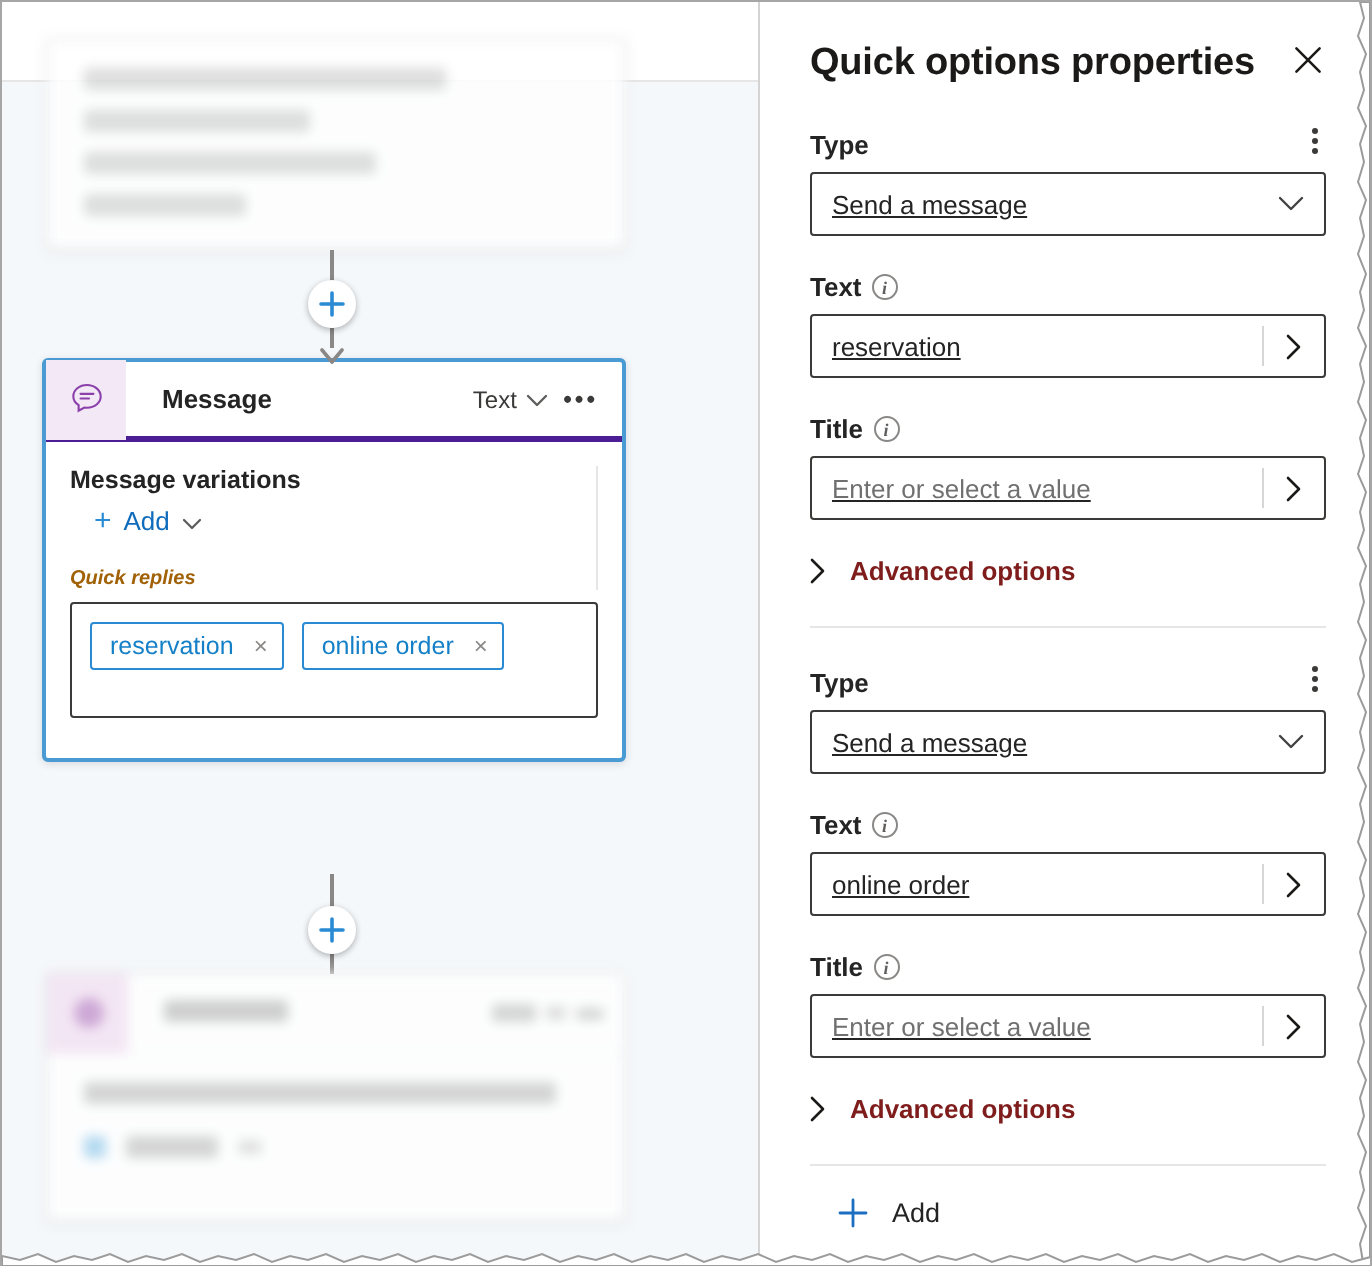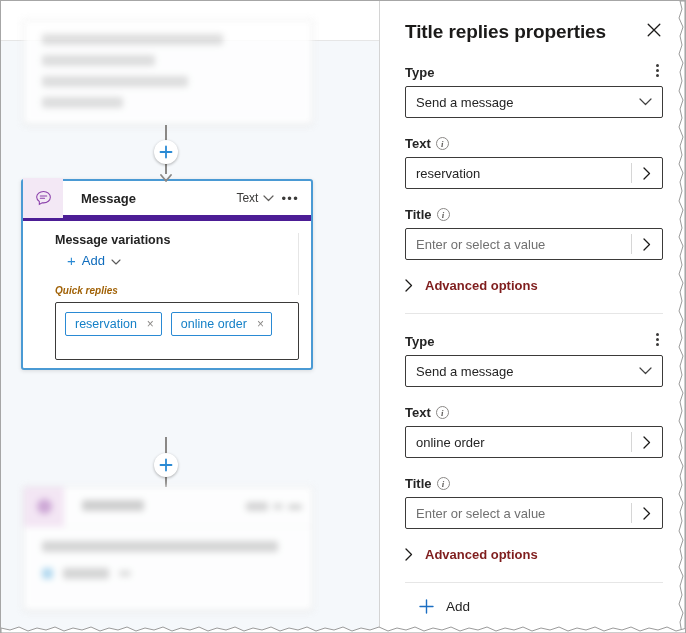--- a/index.html
+++ b/index.html
@@ -108,23 +108,23 @@
   }
 
   
   #msg-node {
     left: 20px; top: 178px;
     width: 292px;
     border: 2px solid #4a9ad4;
     border-radius: 3px;
     box-shadow: 0 1px 4px rgba(0,0,0,.12);
   }
-  #msg-node .node-head { height: 40px; border-bottom: 6px solid #4c1d95; }
+  #msg-node .node-head { height: 40px; border-bottom: 3px solid #4c1d95; }
   #msg-node .node-icon-box { height: 40px; }
-  .node-body { padding: 10px 12px 8px 12px; margin-left: 20px; }
+  .node-body { padding: 10px 12px 20px 12px; }
   .section-label {
     font-size: 12.5px;
     font-weight: 600;
     color: #242424;
     margin: 2px 0 6px 0;
   }
   .variation-text {
     font-size: 13px;
     color: #242424;
     margin: 0 0 8px 12px;
@@ -267,20 +267,21 @@
   }
 
   .control {
     height: 32px;
     border: 1px solid #3b3a39;
     border-radius: 2px;
     background: #ffffff;
     display: flex;
     align-items: center;
     margin-bottom: 18px;
+    text-decoration: underline;
   }
   .control .val {
     flex: 1;
     padding: 0 10px;
     font-size: 13px;
     color: #242424;
     white-space: nowrap;
     overflow: hidden;
   }
   .control .val.placeholder { color: #707070; }
@@ -450,21 +451,21 @@
           <span class="bline" style="width:12px;height:7px;background:#dcdcdc;display:inline-block;"></span>
         </div>
       </div>
     </div>
 
   </div>
 
   <div id="panel">
 
     <div id="panel-header">
-      <div id="panel-title">Title replies properties</div>
+      <div id="panel-title">Quick options properties</div>
       <div class="icon-btn">
         <svg width="14" height="14" viewBox="0 0 14 14" aria-hidden="true">
           <path d="M1.2 1.2 L12.8 12.8 M12.8 1.2 L1.2 12.8" stroke="#1b1a19" stroke-width="1.3" stroke-linecap="round"></path>
         </svg>
       </div>
     </div>
 
     <div>
 
       <div class="field-row">

